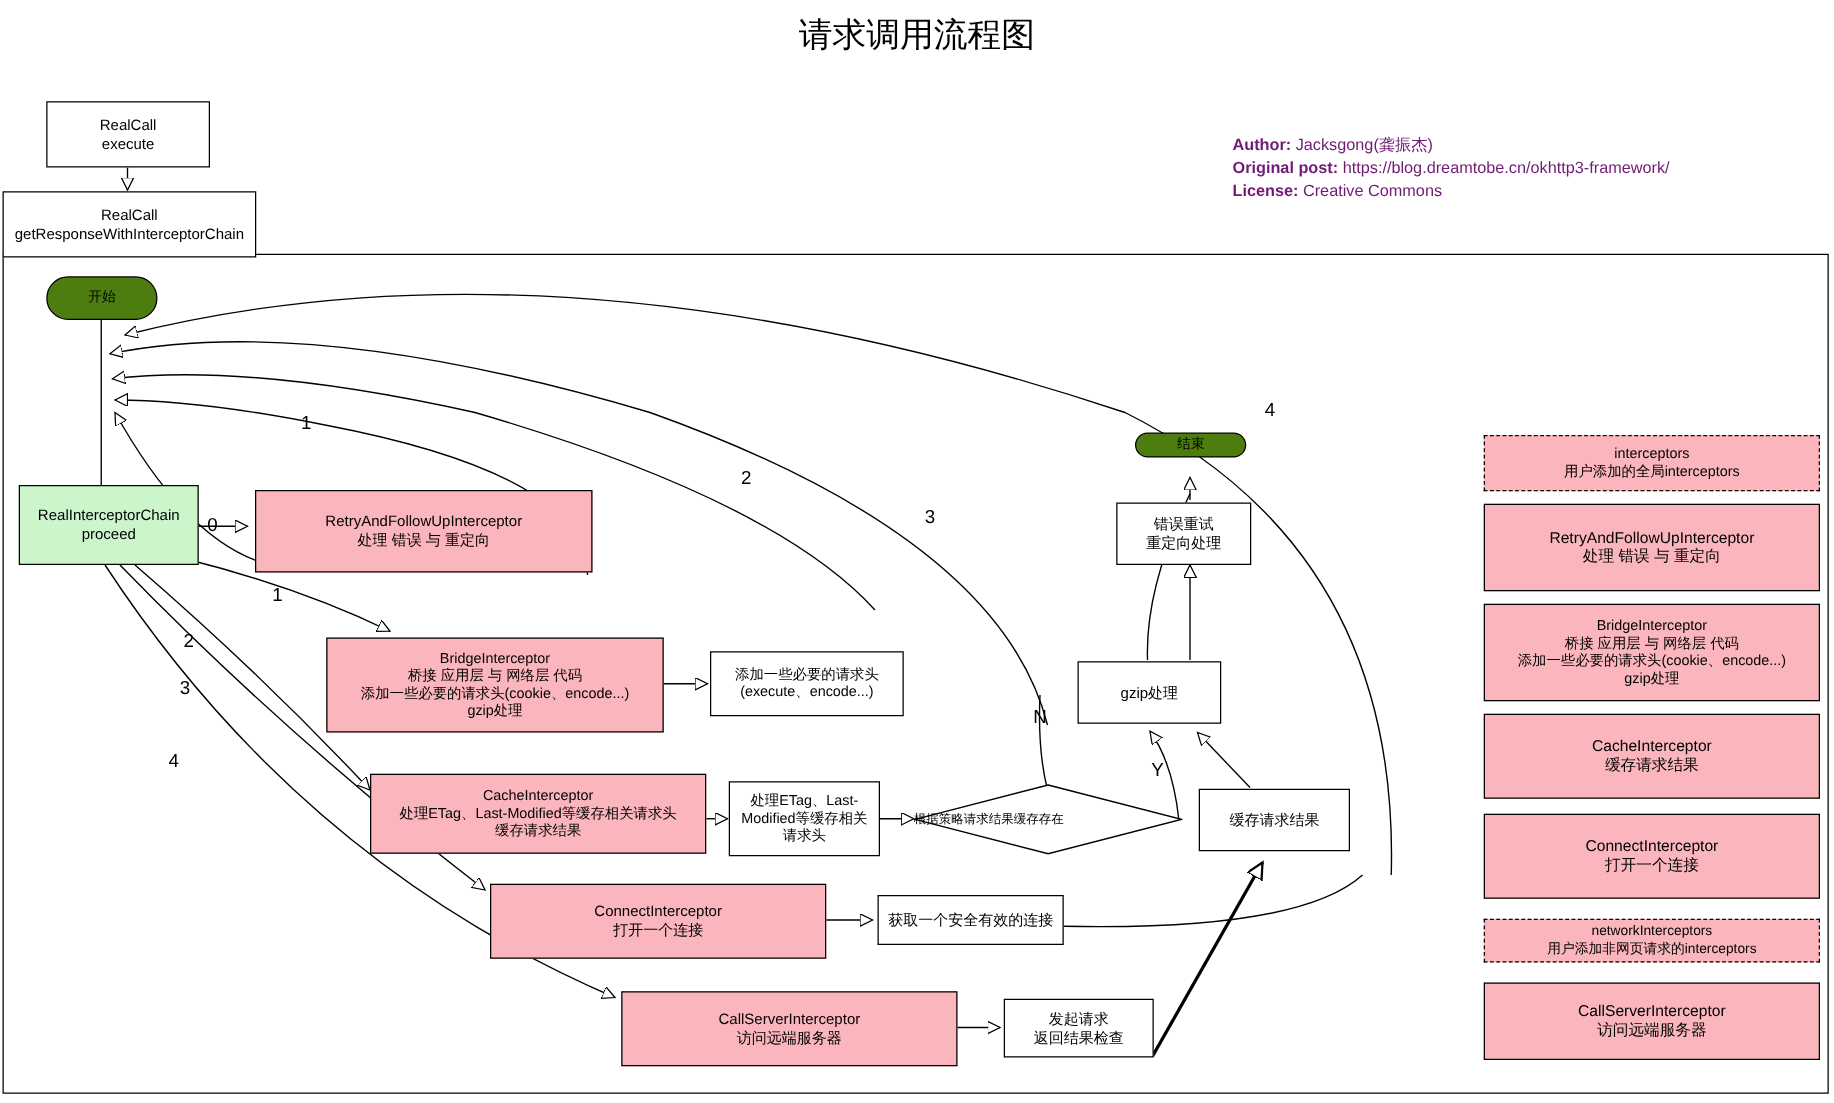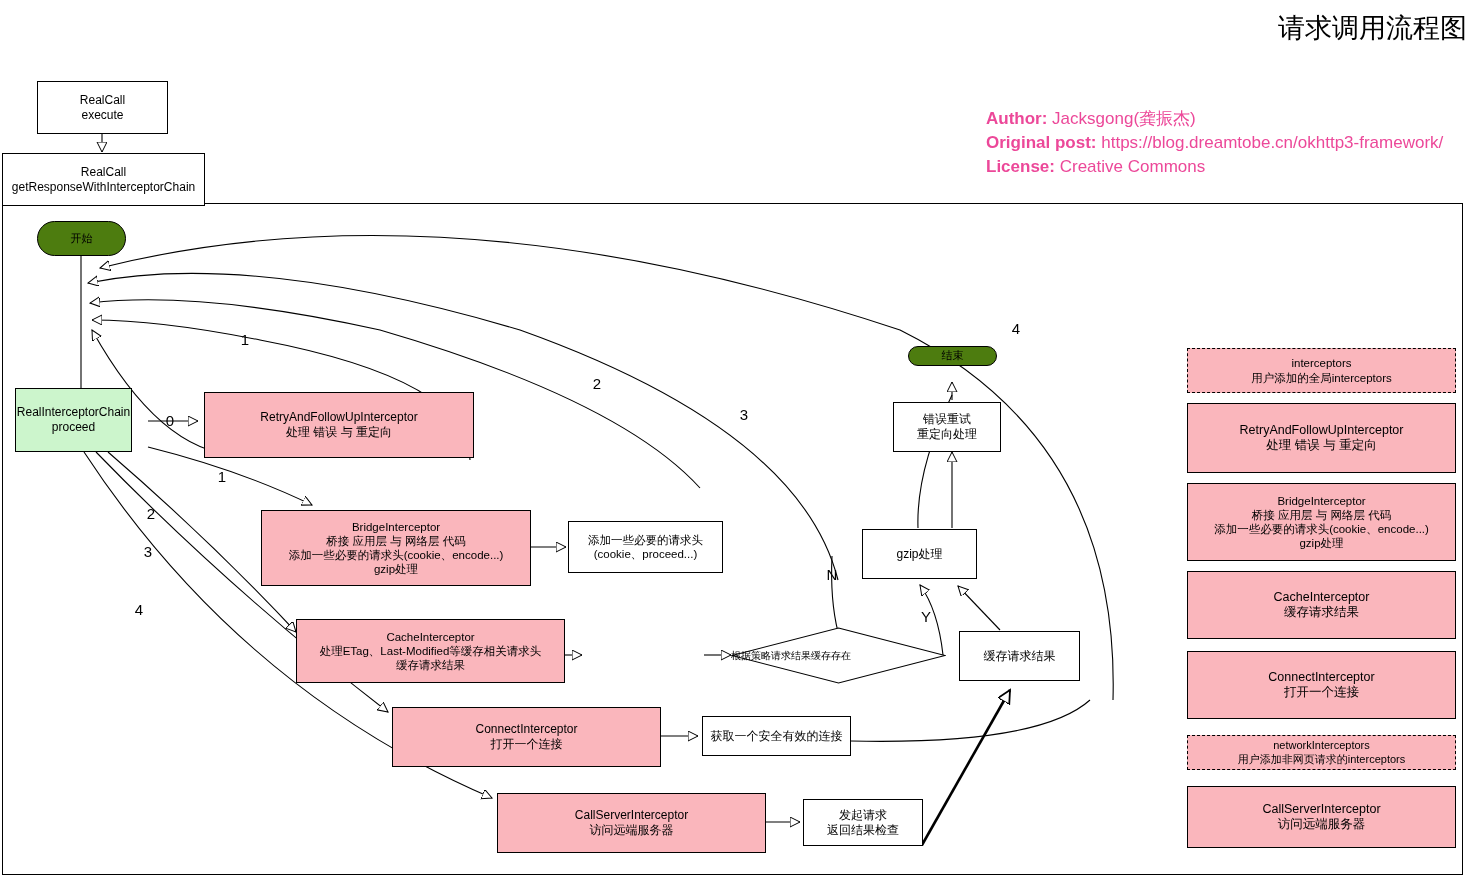--- a/index.html
+++ b/index.html
@@ -74,31 +74,31 @@
     font-size: 10px;
     color: #000;
     text-align: center;
     line-height: 1.15;
   }
   .title {
     position: absolute;
     left: 0;
     top: 10px;
     width: 1467px;
-    text-align: right;
+    text-align: center;
     font-size: 27px;
     color: #000000;
     font-family: "DejaVu Sans", sans-serif;
   }
   .credits {
     position: absolute;
     left: 986px;
     top: 107px;
-    font-size: 17px;
-    color: #ec4899;
+    font-size: 13px;
+    color: #701a75;
     line-height: 1.42;
   }
   .credits b { font-weight: bold; }
   .edge-label {
     position: absolute;
     font-size: 15px;
     color: #000000;
     transform: translate(-50%, -50%);
     background: transparent;
   }
@@ -202,21 +202,21 @@
   </svg>
 
   <div class="node plain l13" style="left:37px; top:81px; width:131px; height:53px;">RealCall
 execute</div>
 
   <div class="node plain l13" style="left:2px; top:153px; width:203px; height:53px;">RealCall
 getResponseWithInterceptorChain</div>
 
   <div class="node terminator l11" style="left:37px; top:221px; width:89px; height:35px;">开始</div>
 
-  <div class="node green l13" style="left:15px; top:388px; width:117px; height:64px;">RealInterceptorChain
+  <div class="node green l13" style="left:15px; top:388px; width:144px; height:64px;">RealInterceptorChain
 proceed</div>
 
   <div class="node pink l13" style="left:204px; top:392px; width:270px; height:66px;">RetryAndFollowUpInterceptor
 处理 错误 与 重定向</div>
 
   <div class="node pink l12" style="left:261px; top:510px; width:270px; height:76px;">BridgeInterceptor
 桥接 应用层 与 网络层 代码
 添加一些必要的请求头(cookie、encode...)
 gzip处理</div>
 
@@ -224,22 +224,25 @@
 处理ETag、Last-Modified等缓存相关请求头
 缓存请求结果</div>
 
   <div class="node pink l13" style="left:392px; top:707px; width:269px; height:60px;">ConnectInterceptor
 打开一个连接</div>
 
   <div class="node pink l13" style="left:497px; top:793px; width:269px; height:60px;">CallServerInterceptor
 访问远端服务器</div>
 
   <div class="node plain l12" style="left:568px; top:521px; width:155px; height:52px;">添加一些必要的请求头
-(cookie、proceed...)</div>
-
+(execute、encode...)</div>
+
+  <div class="node plain l12" style="left:583px; top:625px; width:121px; height:60px;">处理ETag、Last-
+Modified等缓存相关
+请求头</div>
 
   <div class="node plain l13" style="left:702px; top:716px; width:149px; height:40px;">获取一个安全有效的连接</div>
 
   <div class="node plain l13" style="left:803px; top:799px; width:120px; height:47px;">发起请求
 返回结果检查</div>
 
   <div class="node plain l13" style="left:893px; top:402px; width:108px; height:50px;">错误重试
 重定向处理</div>
 
   <div class="node terminator l11" style="left:908px; top:346px; width:89px; height:20px;">结束</div>

